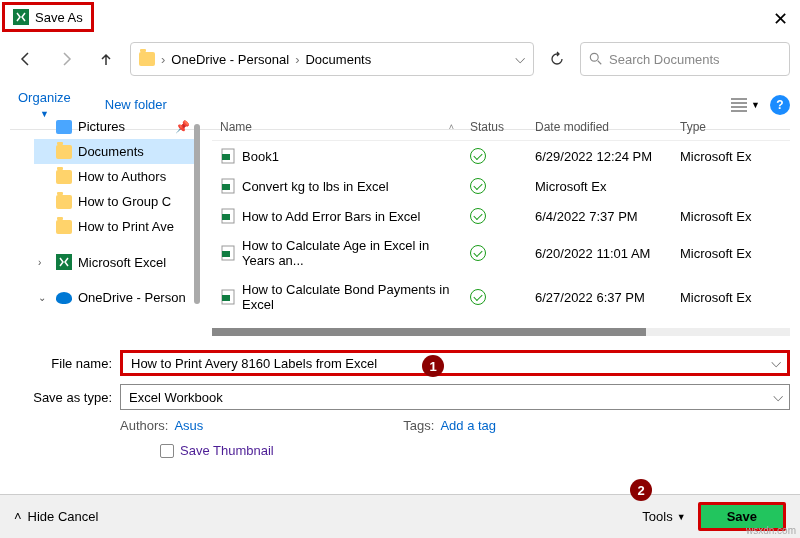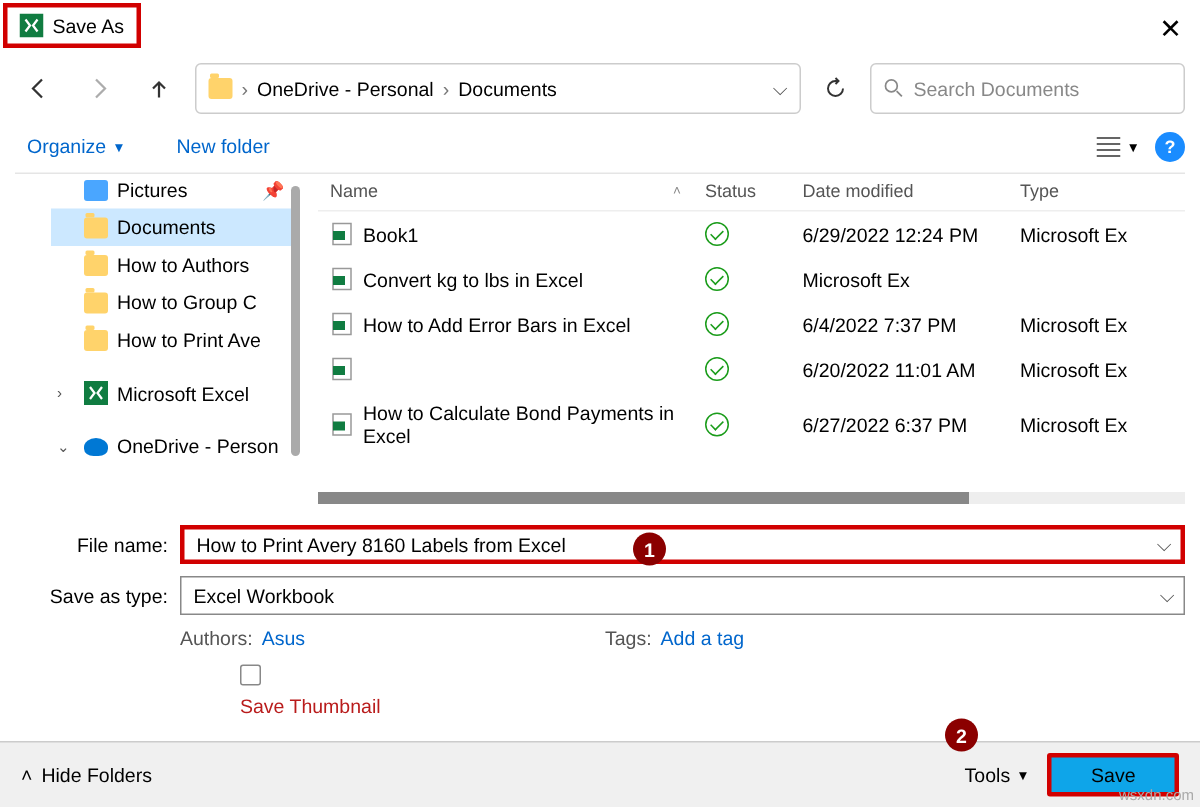--- a/index.html
+++ b/index.html
@@ -9,21 +9,21 @@
 .closebtn { position: absolute; top: 8px; right: 12px; font-size: 18px; cursor: pointer; }
 .navbar { position: absolute; top: 42px; left: 10px; right: 10px; display: flex; align-items: center; gap: 8px; }
 .navbtn { width: 32px; height: 32px; display: flex; align-items: center; justify-content: center; border-radius: 4px; }
 .navbtn svg { width: 16px; height: 16px; }
 .addrbar { flex: 1; border: 1px solid #ccc; border-radius: 4px; height: 34px; display: flex; align-items: center; padding: 0 8px; gap: 6px; }
 .crumb { display: flex; align-items: center; gap: 6px; }
 .dropdown-arrow { color: #555; }
 .refresh { width: 30px; height: 30px; display: flex; align-items: center; justify-content: center; }
 .searchbox { width: 210px; border: 1px solid #ccc; border-radius: 4px; height: 34px; display: flex; align-items: center; padding: 0 8px; color: #888; gap: 6px; }
 .toolbar { position: absolute; top: 86px; left: 10px; right: 10px; display: flex; align-items: center; border-bottom: 1px solid #e5e5e5; padding-bottom: 6px; }
-.toolbtn { color: #0066cc; padding: 4px 8px; display: flex; align-items: center; gap: 4px; }
+.toolbtn { color: #0066cc; padding: 4px 8px; display: flex; align-items: center; gap: 4px; flex-direction: column; }
 .toolright { margin-left: auto; display: flex; align-items: center; gap: 10px; }
 .viewbtn { display: flex; align-items: center; gap: 4px; }
 .helpbtn { width: 20px; height: 20px; border-radius: 50%; background: #1a8cff; color: #fff; display: flex; align-items: center; justify-content: center; font-size: 12px; font-weight: bold; }
 .mainarea { position: absolute; top: 114px; left: 10px; right: 10px; height: 222px; display: flex; margin-left: 24px; }
 .sidebar { width: 160px; overflow: hidden; }
 .treeitem { display: flex; align-items: center; gap: 6px; padding: 5px 4px; white-space: nowrap; }
 .treeitem.active { background: #cce8ff; }
 .treescroll { width: 6px; background: #aaa; height: 180px; margin-top: 10px; border-radius: 3px; }
 .filelist { flex: 1; margin-left: 12px; position: relative; }
 .flheader { display: flex; border-bottom: 1px solid #eee; color: #555; font-size: 12px; padding: 6px 0; }
@@ -42,27 +42,27 @@
 .form-area { position: absolute; top: 350px; left: 10px; right: 10px; }
 .formrow { display: flex; align-items: center; margin-bottom: 8px; }
 .formlabel { width: 110px; text-align: right; padding-right: 8px; }
 .formfield { flex: 1; border: 1px solid #888; height: 26px; display: flex; align-items: center; padding: 0 8px; position: relative; }
 .formfield.highlighted { border: 3px solid #d10000; }
 .combo-arrow { position: absolute; right: 6px; color: #555; }
 .metarow { display: flex; margin-top: 6px; padding-left: 110px; gap: 40px; }
 .metaitem { display: flex; gap: 6px; }
 .metaitem .lbl { color: #555; }
 .metaitem .val { color: #0066cc; }
-.thumbrow { padding-left: 150px; margin-top: 10px; color: #b91c1c; display: flex; align-items: flex-start; gap: 6px; flex-direction: column; }
+.thumbrow { padding-left: 150px; margin-top: 10px; color: #4c1d95; display: flex; align-items: center; gap: 6px; }
 .checkbox { width: 14px; height: 14px; border: 1px solid #888; border-radius: 2px; }
 .footer { position: absolute; bottom: 0; left: 0; right: 0; height: 44px; background: #f0f0f0; border-top: 1px solid #ccc; display: flex; align-items: center; padding: 0 14px; }
 .hidefolders { display: flex; align-items: center; gap: 6px; }
 .footright { margin-left: auto; display: flex; align-items: center; gap: 12px; }
 .toolsbtn { display: flex; align-items: center; gap: 4px; }
-.btn { border: 1px solid #888; background: #0ea5e9; padding: 5px 22px; border-radius: 2px; cursor: pointer; }
+.btn { border: 1px solid #888; background: #22c55e; padding: 5px 22px; border-radius: 2px; cursor: pointer; font-weight: bold; }
 .btn.save { border: 3px solid #d10000; padding: 4px 26px; }
 .badge { width: 22px; height: 22px; border-radius: 50%; background: #8b0000; color: #fff; display: flex; align-items: center; justify-content: center; font-weight: bold; font-size: 13px; position: absolute; }
 .badge1 { top: 355px; left: 422px; }
 .badge2 { top: 479px; right: 148px; }
 .watermark { position: absolute; bottom: 2px; right: 4px; font-size: 10px; color: #aaa; }
 .excel-icon { width: 16px; height: 16px; display: inline-block; }
 .folder-icon { width: 16px; height: 14px; background: #ffd36b; border-radius: 2px; display: inline-block; position: relative; }
 .folder-icon::before { content: ''; position: absolute; top: -3px; left: 1px; width: 6px; height: 3px; background: #ffd36b; border-radius: 1px; }
 .pic-icon { width: 16px; height: 14px; background: #4aa6ff; border-radius: 2px; display: inline-block; }
 .pin-icon { color: #888; font-size: 12px; }
@@ -230,20 +230,21 @@
         </div>
         <div class="col-date">6/4/2022 7:37 PM</div>
         <div class="col-type">Microsoft Ex</div>
       </div>
     <div class="flrow">
         <div class="col-name">
           <svg class="icon" viewBox="0 0 16 16">
             <rect x="2" y="1" width="12" height="14" fill="#fff" stroke="#999"></rect>
             <rect x="2" y="6" width="8" height="6" fill="#107c41"></rect>
           </svg>
+          <span>How to Calculate Age in Excel in Years an...</span>
         </div>
         <div class="col-status">
           <div class="status-ok"></div>
         </div>
         <div class="col-date">6/20/2022 11:01 AM</div>
         <div class="col-type">Microsoft Ex</div>
       </div>
     <div class="flrow">
         <div class="col-name">
           <svg class="icon" viewBox="0 0 16 16">
@@ -291,21 +292,21 @@
   </div>
   <div class="thumbrow">
       <span class="checkbox"></span>
       <span>Save Thumbnail</span>
     </div>
 </div>
 
 <div class="footer">
   <div class="hidefolders">
       <span>˄</span>
-      <span>Hide Folders</span>
+      <span>Hide Cancel</span>
     </div>
   <div class="footright">
     <div class="toolsbtn">
         <span>Tools</span> 
         <span style="font-size:9px">▼</span>
       </div>
     <div class="btn save">Save</div>
   </div>
 </div>
 

